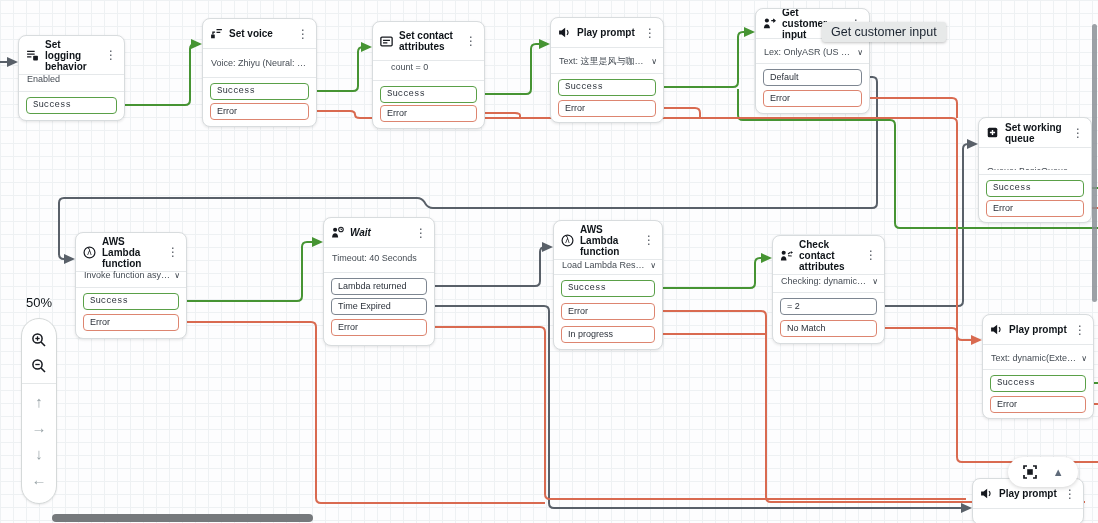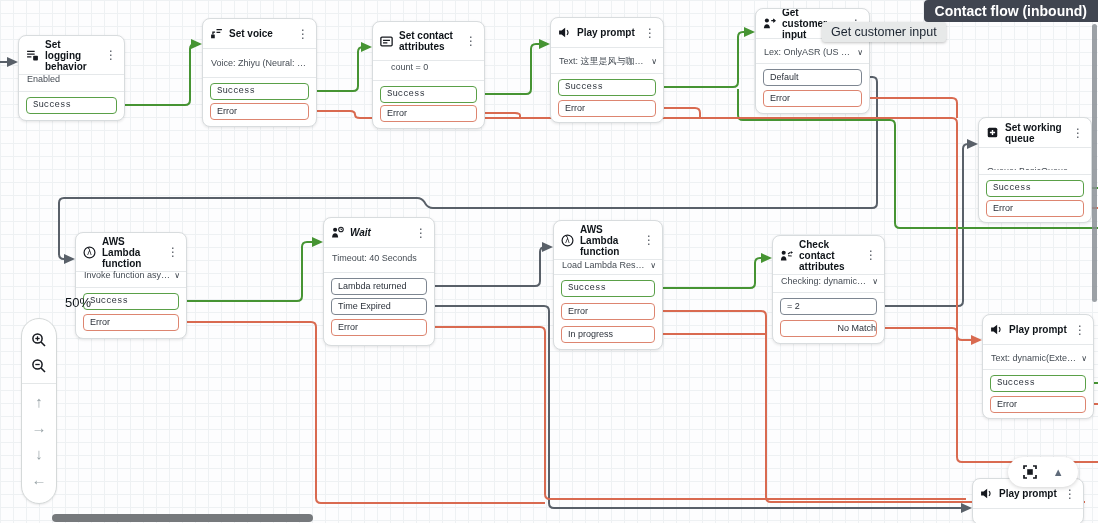--- a/index.html
+++ b/index.html
@@ -24,21 +24,21 @@
     border:1px solid #999;border-radius:4px;background:#fff;font-size:9px;
     line-height:15px;padding-left:6px;color:#2b313a;cursor:pointer;}
   .out.success{border-color:#5aa048;font-family:Liberation Mono, monospace;}
   .out.error{border-color:#dd8570;}
   .out.neutral{border-color:#7d8691;}
   #title-badge{position:absolute;top:0;right:0;height:22px;z-index:6;background:#404550;
     color:#fff;font-size:14px;font-weight:bold;line-height:22px;padding:0 11px;
     border-radius:4px 0 0 4px;}
   #tooltip{position:absolute;left:822px;top:22px;z-index:5;background:#e7e9e9;color:#1b2430;
     font-size:12.5px;padding:3px 9px;border-radius:3px;box-shadow:0 1px 3px rgba(0,0,0,.25);}
-  #zoom-level{position:absolute;left:26px;top:295px;font-size:13px;color:#0f1419;z-index:6;margin-left:39px;}
+  #zoom-level{position:absolute;left:26px;top:295px;font-size:13px;color:#0f1419;z-index:6;}
   #nav-pill{position:absolute;left:21px;top:318px;width:36px;height:186px;background:#fff;
     border:1px solid #d5d9d9;border-radius:18px;z-index:6;box-shadow:0 1px 2px rgba(0,0,0,.08);
     display:flex;flex-direction:column;align-items:center;padding-top:8px;box-sizing:border-box;}
   .pillbtn{width:24px;height:24px;display:flex;align-items:center;justify-content:center;
     cursor:pointer;margin:1px 0;}
   .pill-sep{width:34px;height:1px;background:#e4e7e8;margin:4px 0;}
   .pan{font-size:15px;color:#98a3a7;line-height:15px;}
   #view-pill{position:absolute;left:1008px;top:457px;width:70px;height:30px;background:#fff;
     border-radius:15px;box-shadow:0 1px 4px rgba(0,0,0,.18);z-index:6;display:flex;
     align-items:center;justify-content:space-evenly;}
@@ -274,21 +274,21 @@
           </span>
           <span class="ttl">Check contact attributes</span>
           <span class="kebab">⋮</span>
         </div>
         <div class="nbody" style="top: 36px; height: 18px;">
           <span style="overflow: hidden; text-overflow: ellipsis;">Checking: dynamic(Extern…</span>
           <span class="chev">∨</span>
         </div>
         <div class="sep" style="top: 56px;"></div>
         <div class="out neutral" style="top: 62px;">= 2</div>
-        <div class="out error" style="top: 84px; text-align: right;">No Match</div>
+        <div class="out error" style="top: 84px;">No Match</div>
       </div>
       <div class="node" style="left: 982px; top: 314px; width: 110px; height: 103px;">
         <div class="hdr" style="height: 29px;">
           <span style="display: flex;">
             <svg width="13" height="13" viewBox="0 0 12 12">
               <path d="M1 4.2h2.3L6.6 1.6v8.8L3.3 7.8H1z" fill="#16191f"></path>
               <path d="M8.3 3.8a3 3 0 010 4.4" fill="none" stroke="#16191f" stroke-width="1.1"></path>
             </svg>
           </span>
           <span class="ttl">Play prompt</span>
@@ -311,21 +311,20 @@
             </svg>
           </span>
           <span class="ttl">Play prompt</span>
           <span class="kebab">⋮</span>
         </div>
       </div>
     </div>
 
   <div id="tooltip">Get customer input</div>
 
-  <div id="title-badge">Contact flow (inbound)</div>
 
   <div id="zoom-level">50%</div>
 
   <div id="nav-pill">
     <div class="pillbtn">
       <svg width="16" height="16" viewBox="0 0 16 16">
         <circle cx="6.5" cy="6.5" r="4.6" fill="none" stroke="#16191f" stroke-width="1.5"></circle>
         <line x1="10" y1="10" x2="14" y2="14" stroke="#16191f" stroke-width="1.6"></line>
         <line x1="4.3" y1="6.5" x2="8.7" y2="6.5" stroke="#16191f" stroke-width="1.3"></line>
         <line x1="6.5" y1="4.3" x2="6.5" y2="8.7" stroke="#16191f" stroke-width="1.3"></line>

